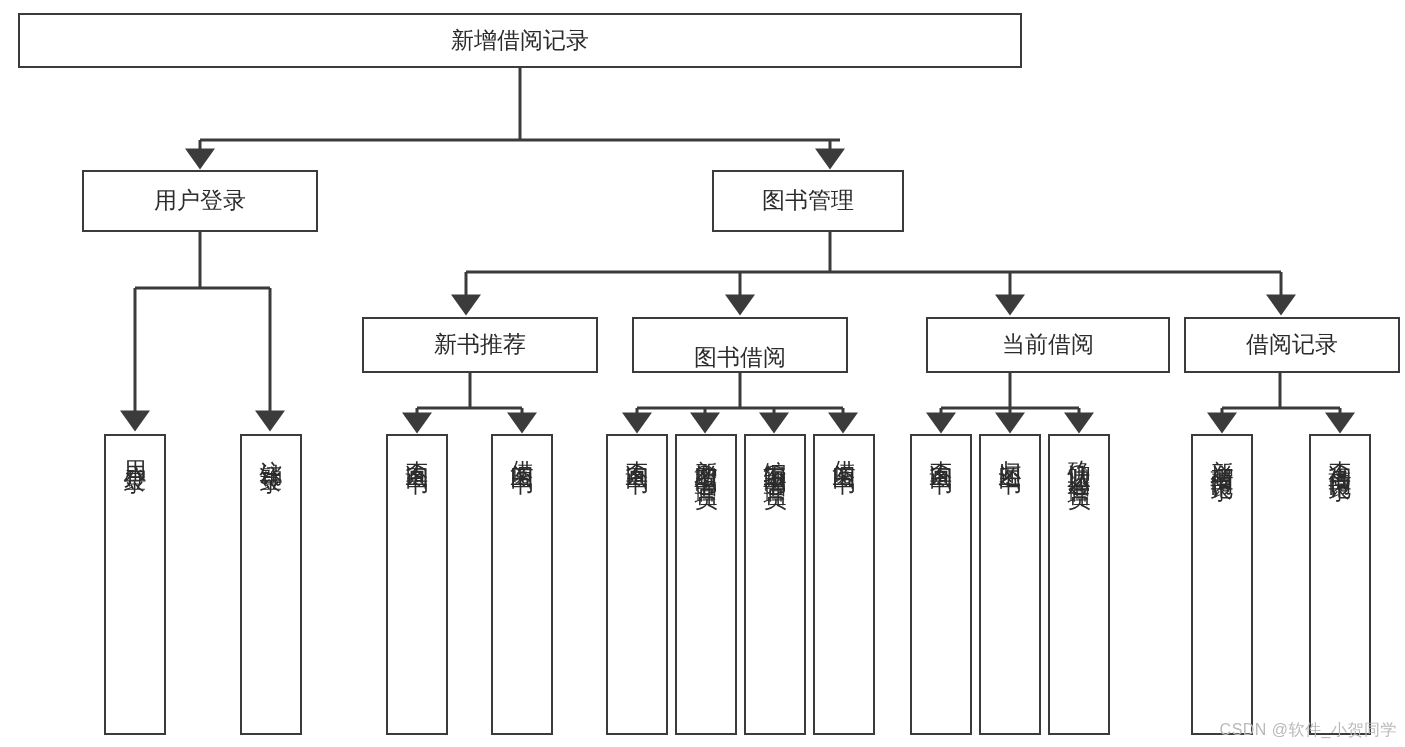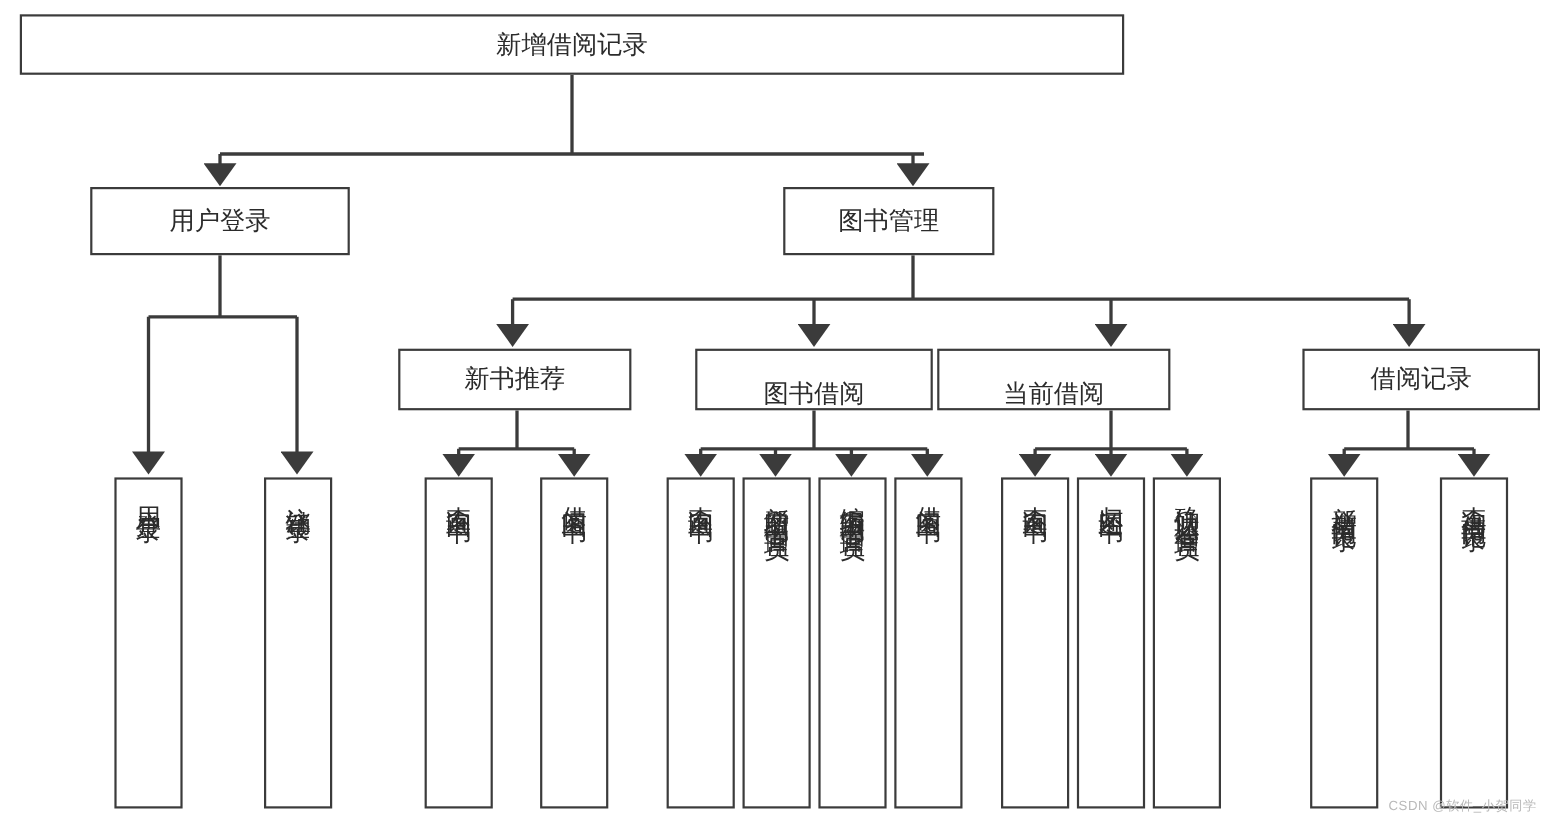--- a/index.html
+++ b/index.html
@@ -46,21 +46,21 @@
     writing-mode:vertical-rl;
     text-orientation:upright;
     font-size:23px;
     letter-spacing:4px;
     line-height:1;
   }
   .watermark{
     position:absolute;
     right:8px;
     bottom:6px;
-    font-size:12px;
+    font-size:16px;
     color:#b9b9b9;
     letter-spacing:0.5px;
     white-space:nowrap;
     font-family:"Liberation Sans","DejaVu Sans",sans-serif;
   }
 </style>
 </head>
 <body>
 
 <div id="canvas">
@@ -119,27 +119,27 @@
     <span class="lbl">新增借阅记录</span>
   </div>
 
   <div class="node horiz" style="left:82px;top:170px;width:236px;height:62px;">
     <span class="lbl">用户登录</span>
   </div>
   <div class="node horiz" style="left:712px;top:170px;width:192px;height:62px;">
     <span class="lbl">图书管理</span>
   </div>
 
-  <div class="node horiz" style="left:362px;top:317px;width:212px;height:56px;">
+  <div class="node horiz" style="left:362px;top:317px;width:236px;height:56px;">
     <span class="lbl">新书推荐</span>
   </div>
   <div class="node horiz" style="left:632px;top:317px;width:216px;height:56px;align-items:flex-end;">
     <span class="lbl">图书借阅</span>
   </div>
-  <div class="node horiz" style="left:852px;top:317px;width:212px;height:56px;align-items:flex-end;">
+  <div class="node horiz" style="left:926px;top:317px;width:244px;height:56px;">
     <span class="lbl">当前借阅</span>
   </div>
   <div class="node horiz" style="left:1172px;top:317px;width:216px;height:56px;margin-left:12px;">
     <span class="lbl">借阅记录</span>
   </div>
 
   <div class="node vert" style="left:104px;top:434px;width:62px;height:301px;">
     <span class="lbl">用户登录</span>
   </div>
   <div class="node vert" style="left:240px;top:434px;width:62px;height:301px;">

